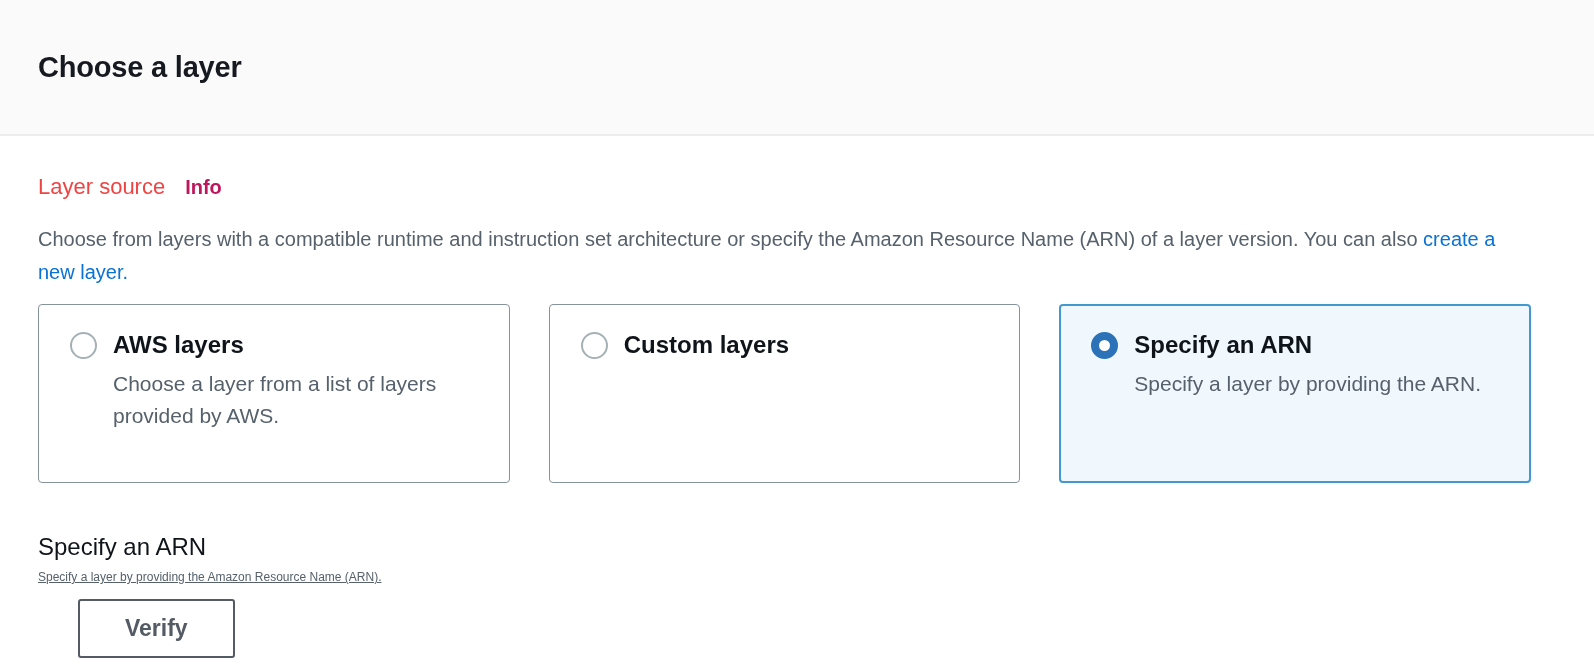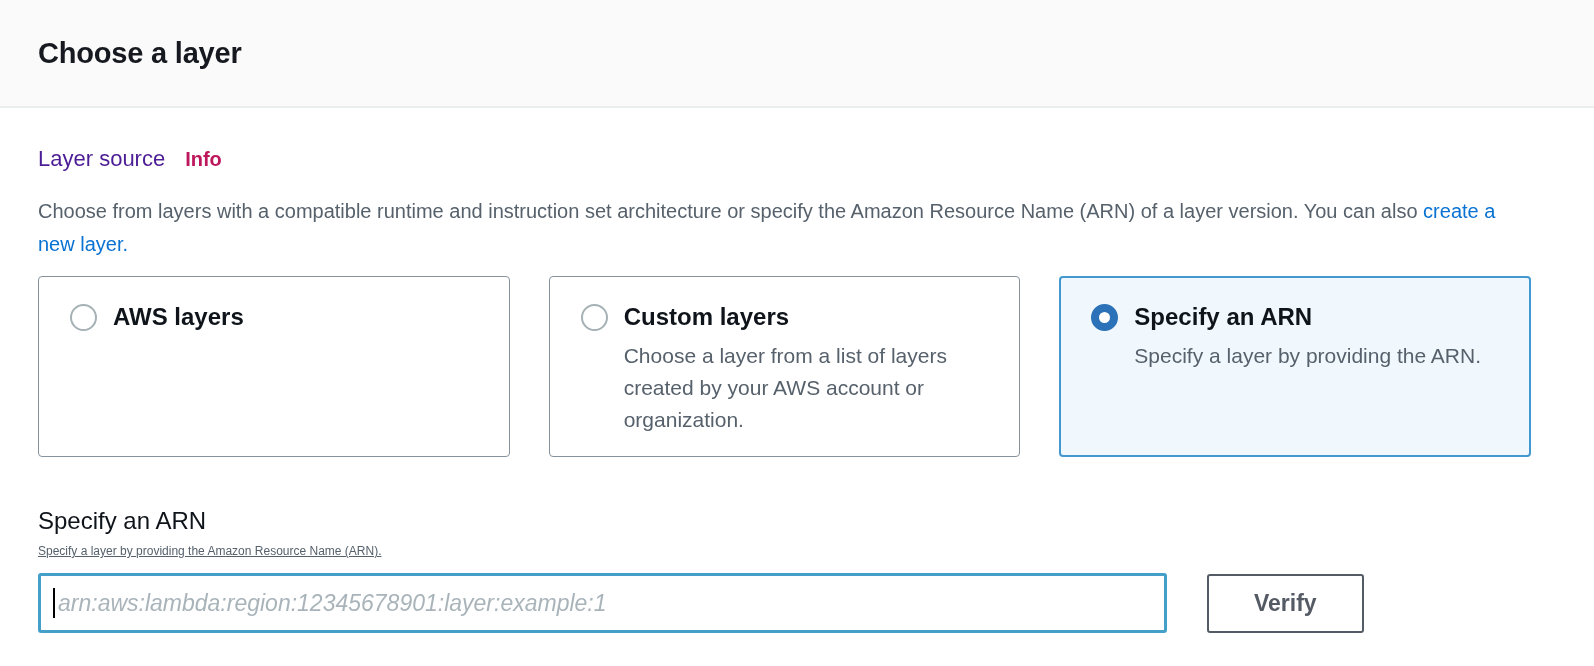--- a/index.html
+++ b/index.html
@@ -1,41 +1,41 @@
 <!DOCTYPE html>
 <html><head>
 <meta charset="utf-8">
 <style>
   * { margin: 0; padding: 0; box-sizing: border-box; }
   html, body { width: 1594px; height: 666px; background: #ffffff; overflow: hidden; }
   body { font-family: "Liberation Sans", sans-serif; color: #0f141a; }
 
   .panel-header {
-    height: 108px;
+    height: 136px;
     background: #fafafa;
     border-bottom: 2px solid #eaeded;
     display: flex;
     align-items: center;
     padding: 0 38px;
   }
   .panel-header h1 {
     font-size: 29px;
     font-weight: 700;
     color: #16191f;
     letter-spacing: -0.2px;
   }
 
   .panel-body { padding: 0 38px; }
 
   .field-label-row {
     margin-top: 38px;
     display: flex;
     align-items: baseline;
   }
-  .field-label { font-size: 22px; color: #4c1d95; }
+  .field-label { font-size: 22px; color: #ef4444; }
   .info-link {
     margin-left: 20px;
     font-size: 20px;
     font-weight: 700;
     color: #be185d;
     text-decoration: none;
     cursor: pointer;
   }
 
   .field-desc {
@@ -183,45 +183,41 @@
     <span>Choose from layers with a compatible runtime and instruction set architecture or specify the Amazon Resource Name (ARN) of a layer version. You can also</span>
     <a class="inline-link" href="#">create a new layer.</a>
   </p>
 
   <div class="cards-row">
 
     <label class="option-card">
       <span class="radio"></span>
       <span class="card-text">
         <span class="card-title">AWS layers</span>
+        <span class="card-desc">Choose a layer from a list of layers provided by AWS.</span>
       </span>
     </label>
 
     <label class="option-card">
       <span class="radio"></span>
       <span class="card-text">
         <span class="card-title">Custom layers</span>
-        <span class="card-desc">Choose a layer from a list of layers created by your AWS account or organization.</span>
       </span>
     </label>
 
     <label class="option-card selected">
       <span class="radio"></span>
       <span class="card-text">
         <span class="card-title">Specify an ARN</span>
         <span class="card-desc">Specify a layer by providing the ARN.</span>
       </span>
     </label>
 
   </div>
 
   <h2 class="arn-title">Specify an ARN</h2>
   <p class="arn-desc">Specify a layer by providing the Amazon Resource Name (ARN).</p>
 
   <div class="input-row">
-    <div class="arn-input-wrap">
-      <input class="arn-input" type="text" placeholder="arn:aws:lambda:region:12345678901:layer:example:1" style="">
-      <span class="caret"></span>
-    </div>
     <button class="verify-button">Verify</button>
   </div>
 
 </main>
 
 </body></html>

